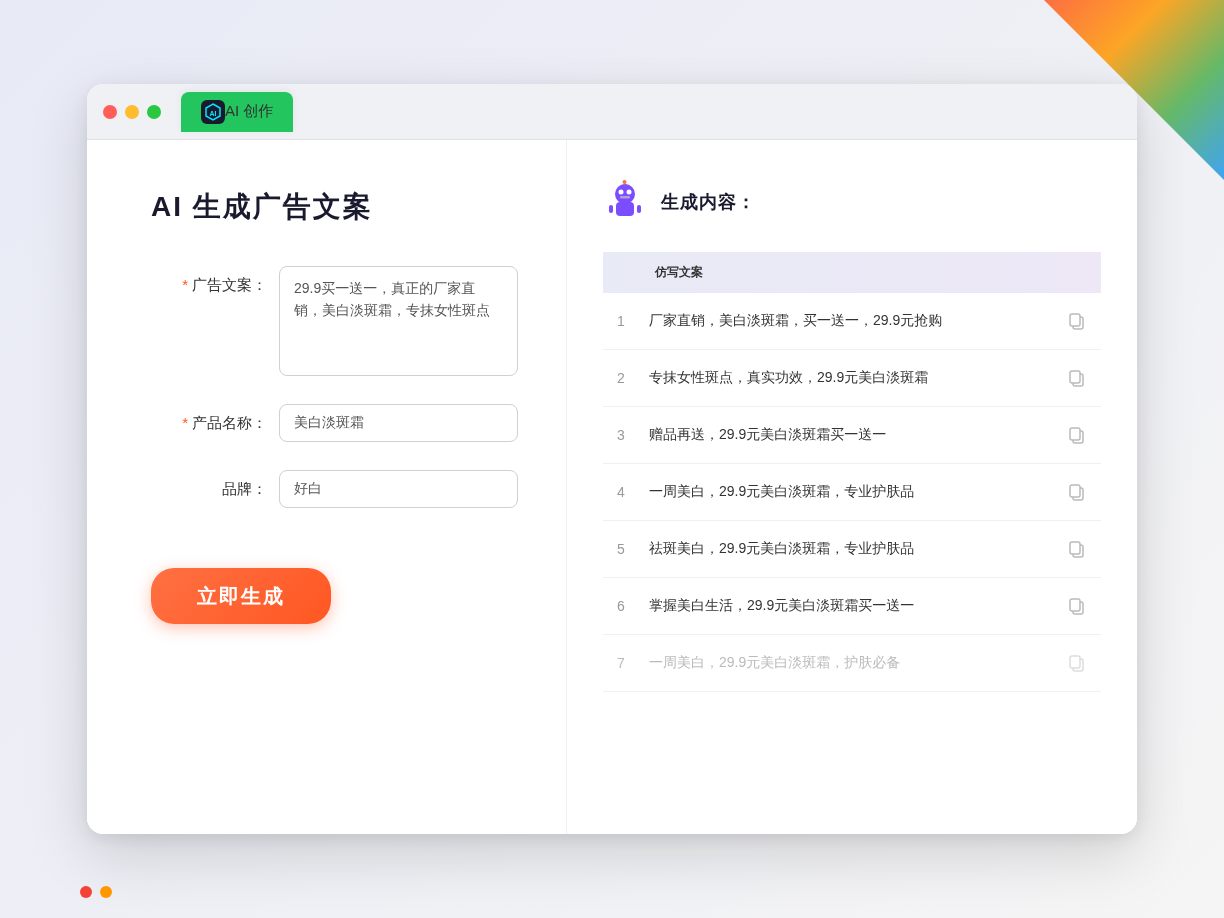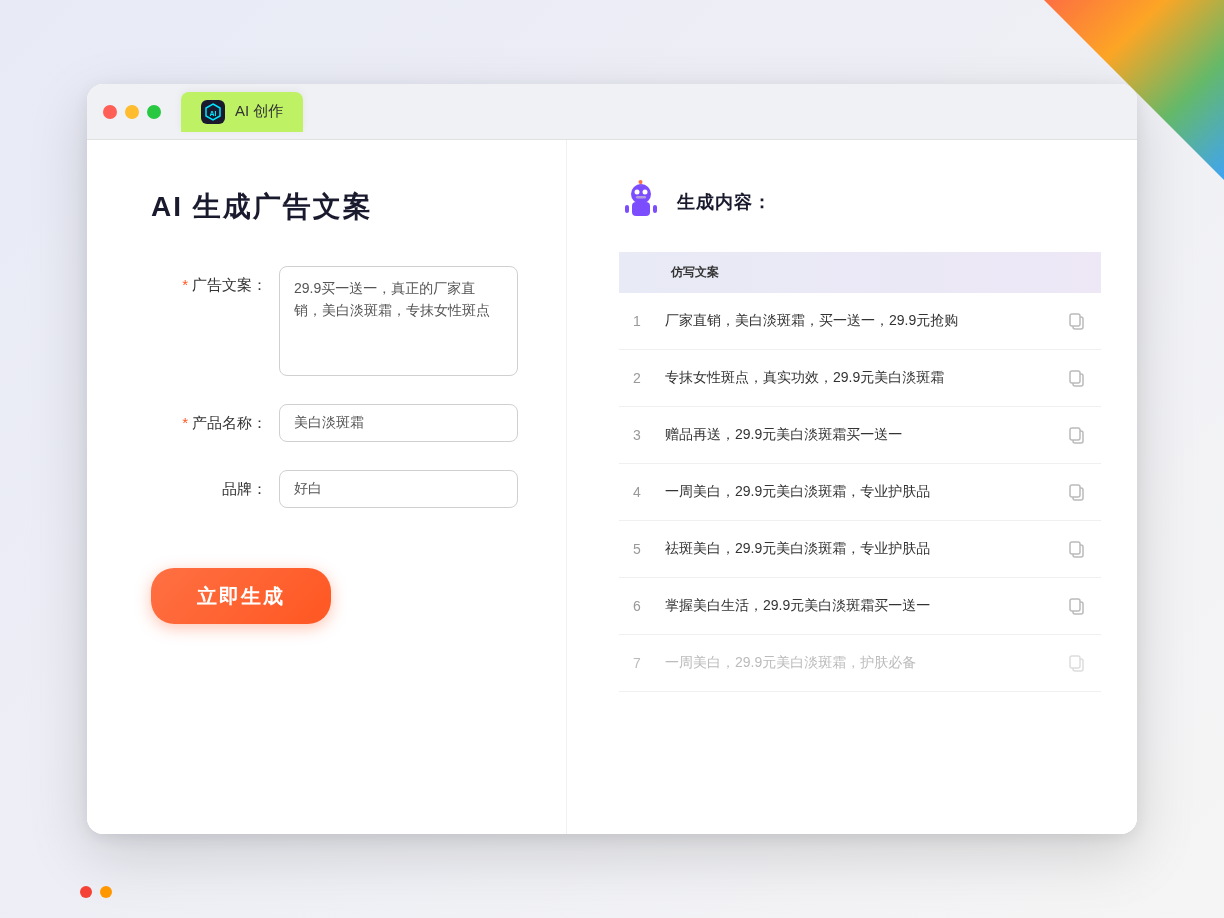--- a/index.html
+++ b/index.html
@@ -62,26 +62,26 @@
     }
     .traffic-light {
       width: 14px;
       height: 14px;
       border-radius: 50%;
     }
     .tl-red { background: #ff5f57; }
     .tl-yellow { background: #febc2e; }
     .tl-green { background: #28c840; }
     .tab {
-      background: #bef264;
+      background: #22c55e;
       border-radius: 8px 8px 0 0;
       padding: 8px 20px;
       display: flex;
       align-items: center;
-      gap: 10px;
+      gap: 0;
       box-shadow: 0 -2px 8px rgba(0,0,0,0.05);
     }
     .tab-icon {
       width: 24px;
       height: 24px;
       background: #1a1a2e;
       border-radius: 6px;
       display: flex;
       align-items: center;
       justify-content: center;
@@ -93,21 +93,20 @@
       font-size: 15px;
       color: #333;
       font-weight: 500;
     }
     
     .content-area {
       flex: 1;
       display: flex;
       background: #ffffff;
       overflow: hidden;
-      gap: 16px;
     }
     
     .left-panel {
       width: 480px;
       padding: 48px 48px 40px 64px;
       display: flex;
       flex-direction: column;
       border-right: 1px solid #f0f0f0;
     }
     .page-title {

